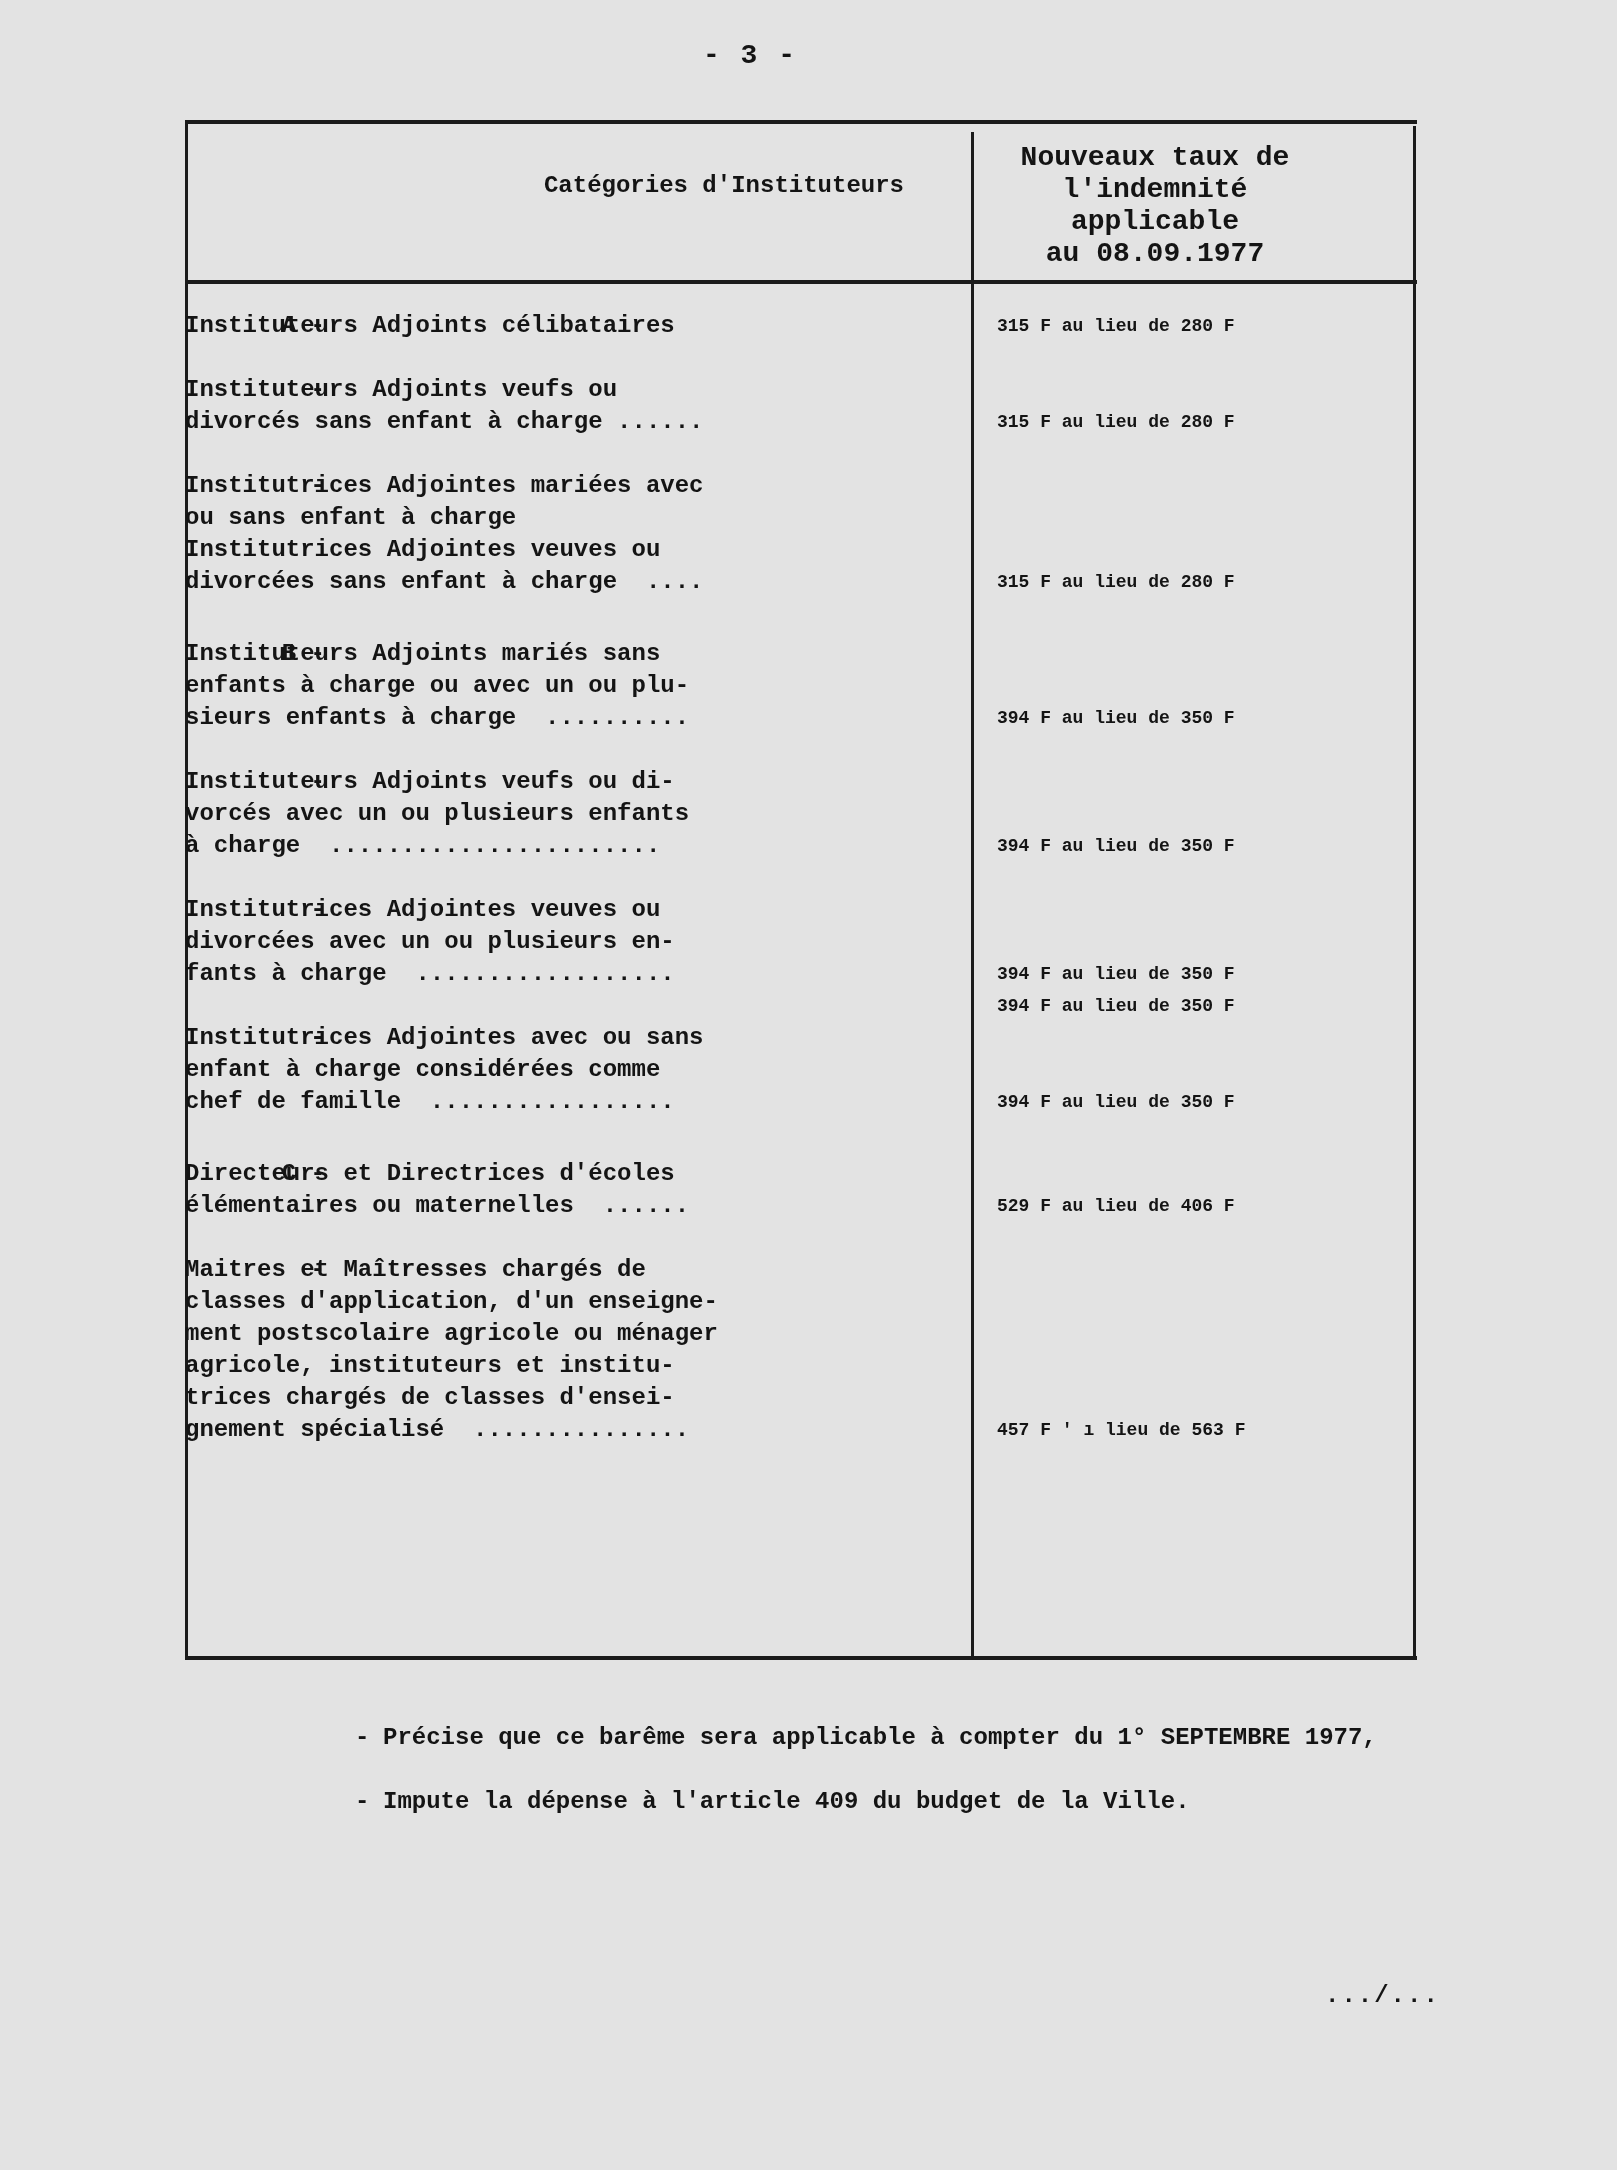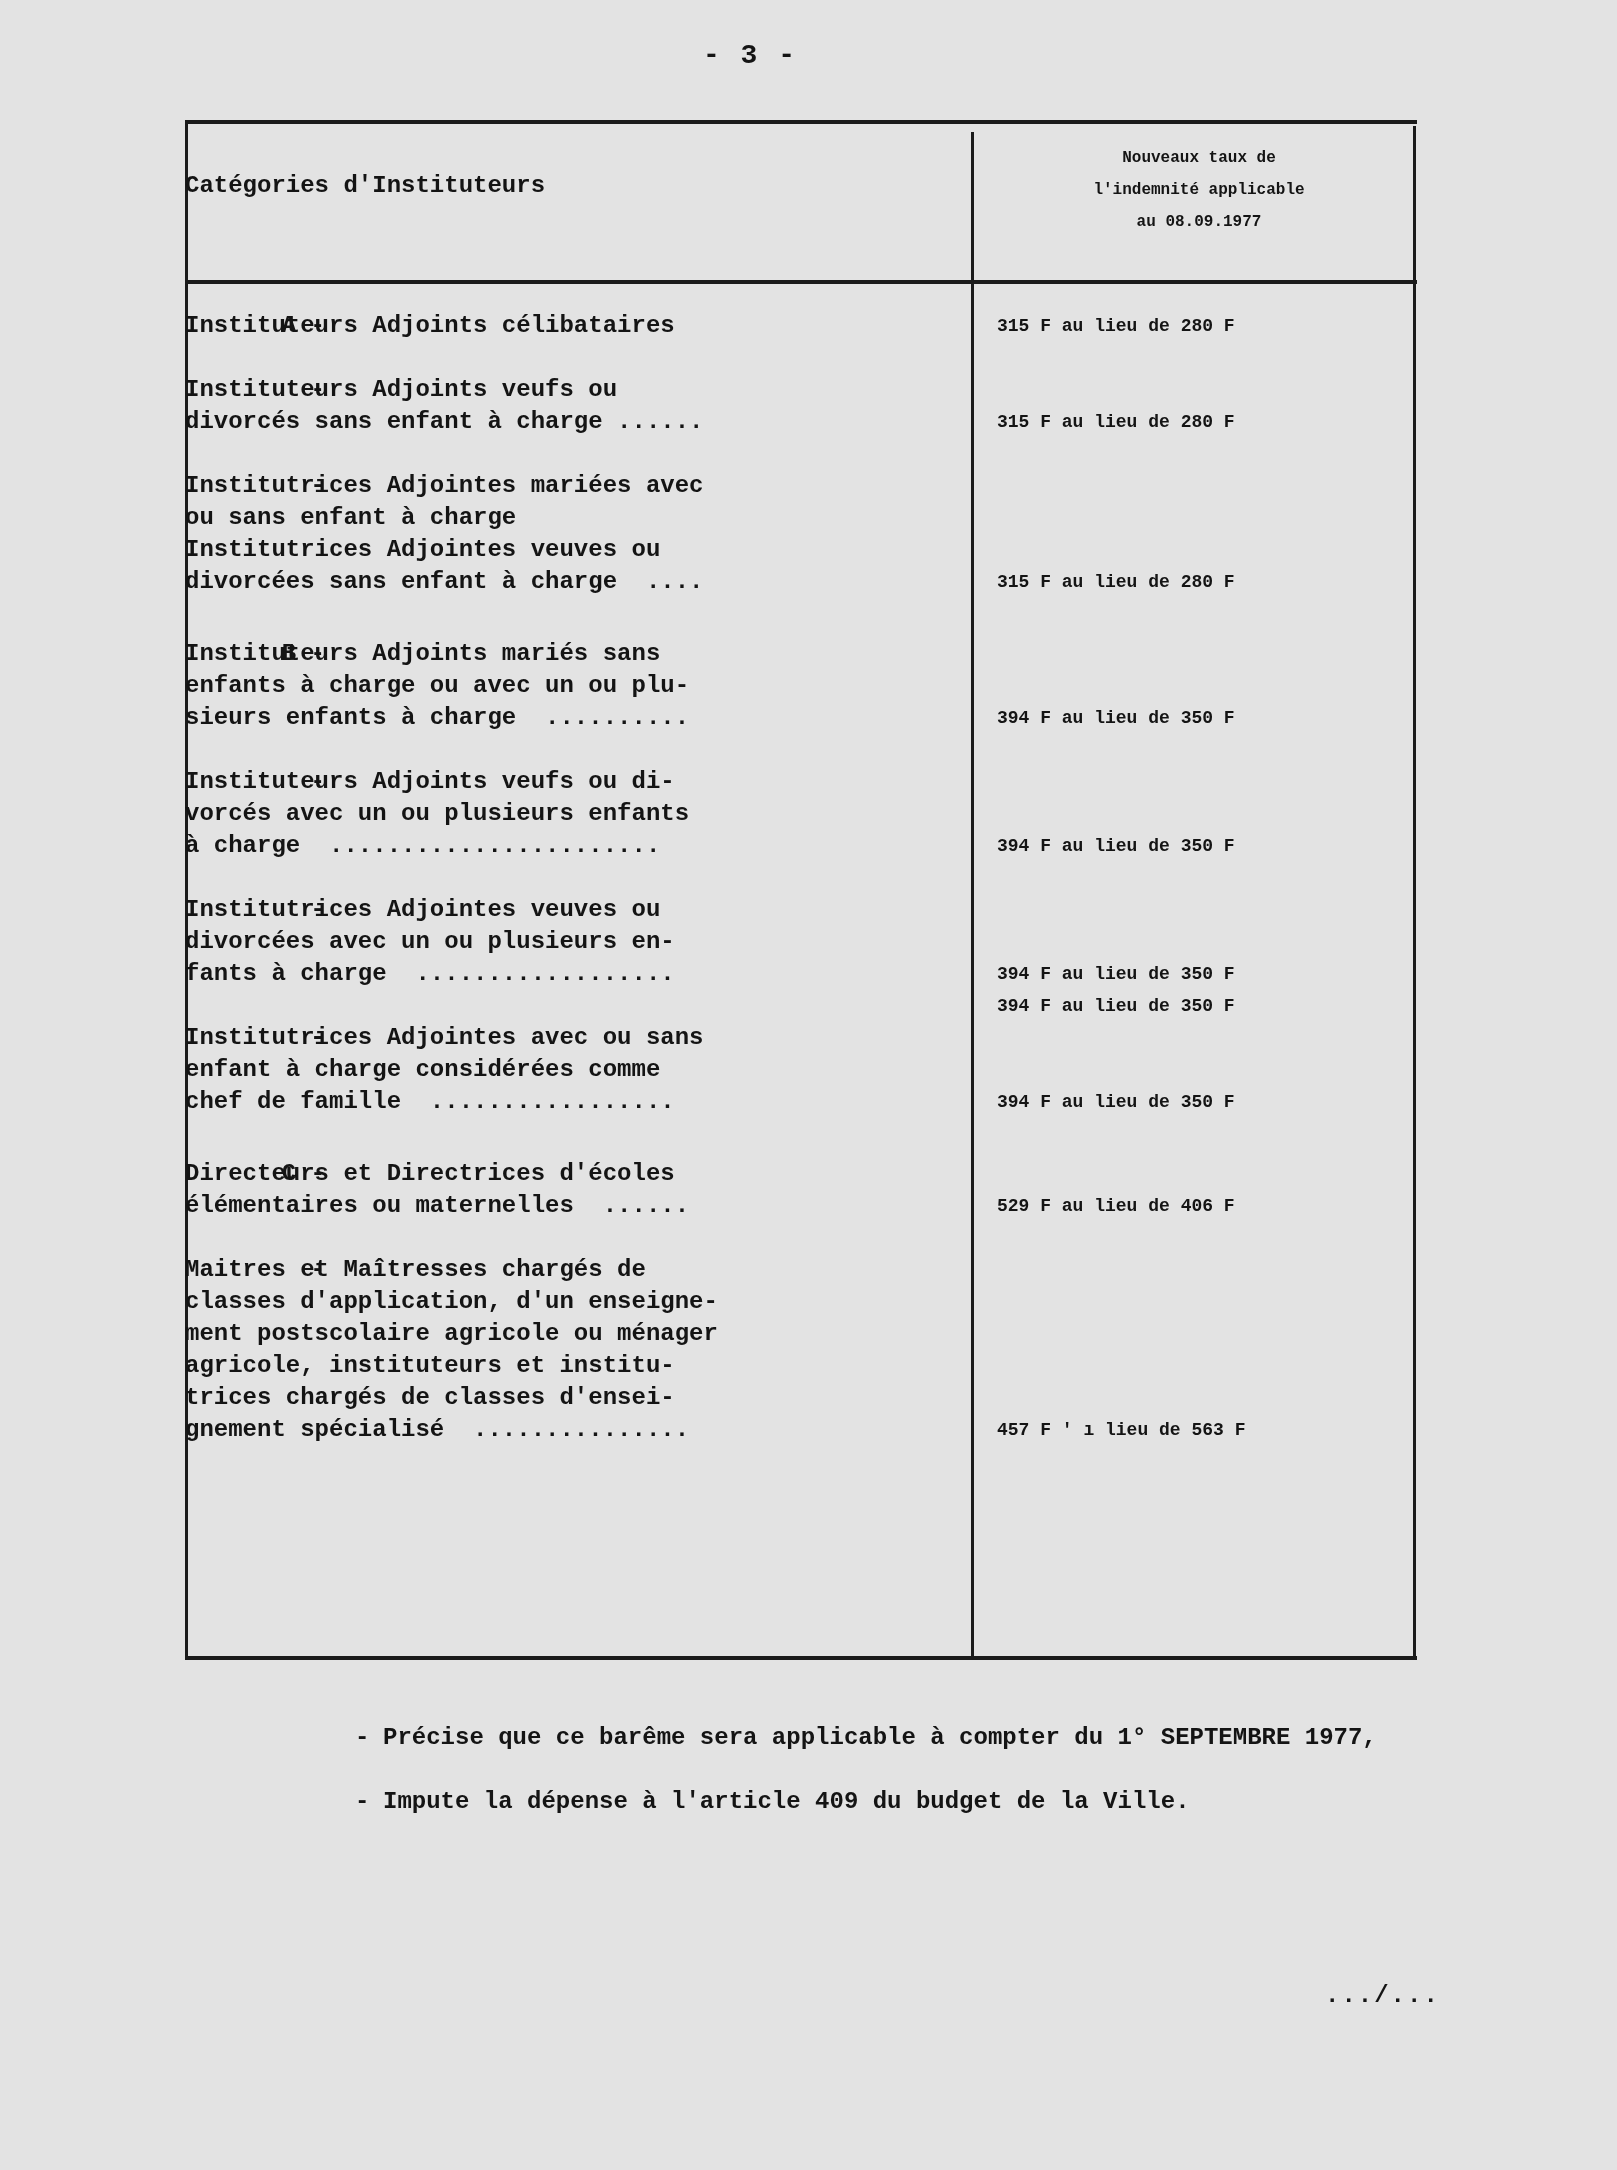--- a/index.html
+++ b/index.html
@@ -21,26 +21,26 @@
   }
   .hline { position: absolute; left: 0; right: 0; height: 4px; background: #1b1b1b; }
   .hline.top { top: 0; }
   .hline.mid { top: 160px; }
   .hline.bot { top: 1536px; }
   .vline { position: absolute; width: 3px; background: #1b1b1b; top: 0; bottom: 0; }
   .vline.left { left: 0; }
   .vline.center { left: 786px; top: 12px; }
   .vline.right { left: 1228px; top: 6px; }
   .hdr-cat {
-    position: absolute; left: 0; width: 719px; top: 52px; text-align: left;
+    position: absolute; left: 0; width: 719px; top: 52px; text-align: right;
     font-size: 24px;
   }
   .hdr-rate {
     position: absolute; left: 790px; width: 360px; top: 22px; text-align: center;
-    font-size: 16px; line-height: 32px; padding-left: 44px;
+    font-size: 28px; line-height: 32px;
   }
   .hdr-rate span { display: block; }
   .rows { position: absolute; left: 0; top: 190px; width: 1232px; }
   .row { position: relative; margin-bottom: 32px; }
   .row .prefix {
     position: absolute; left: 70px; width: 70px; font-size: 24px; line-height: 32px;
   }
   .row .desc {
     width: 640px; font-size: 24px; line-height: 32px; white-space: pre-wrap;
   }

